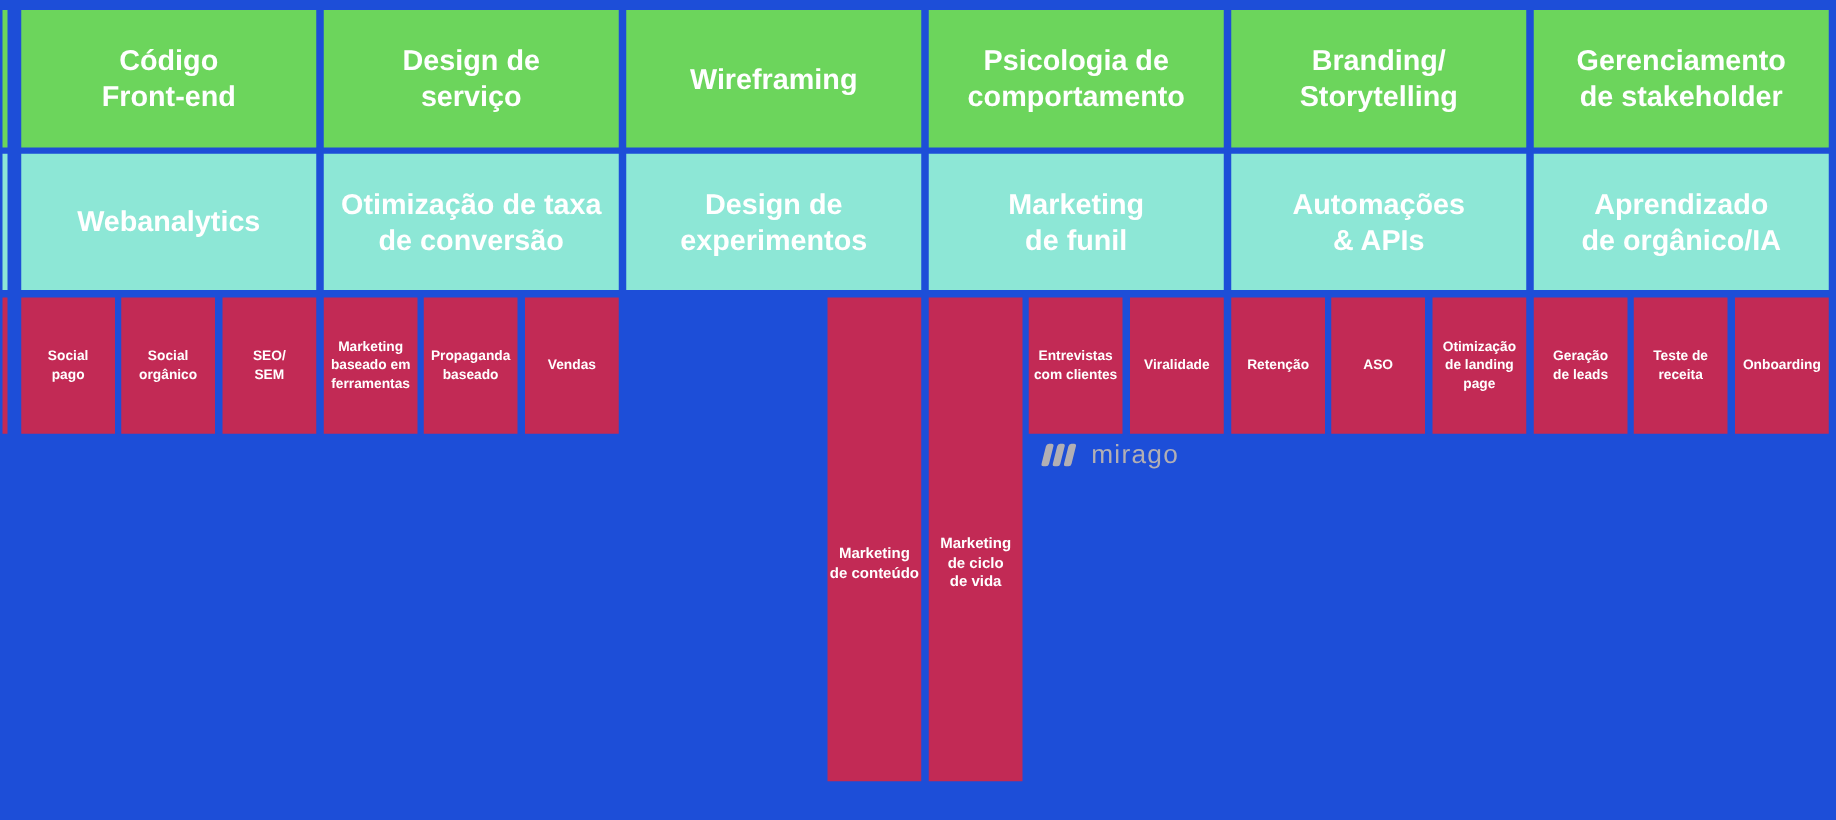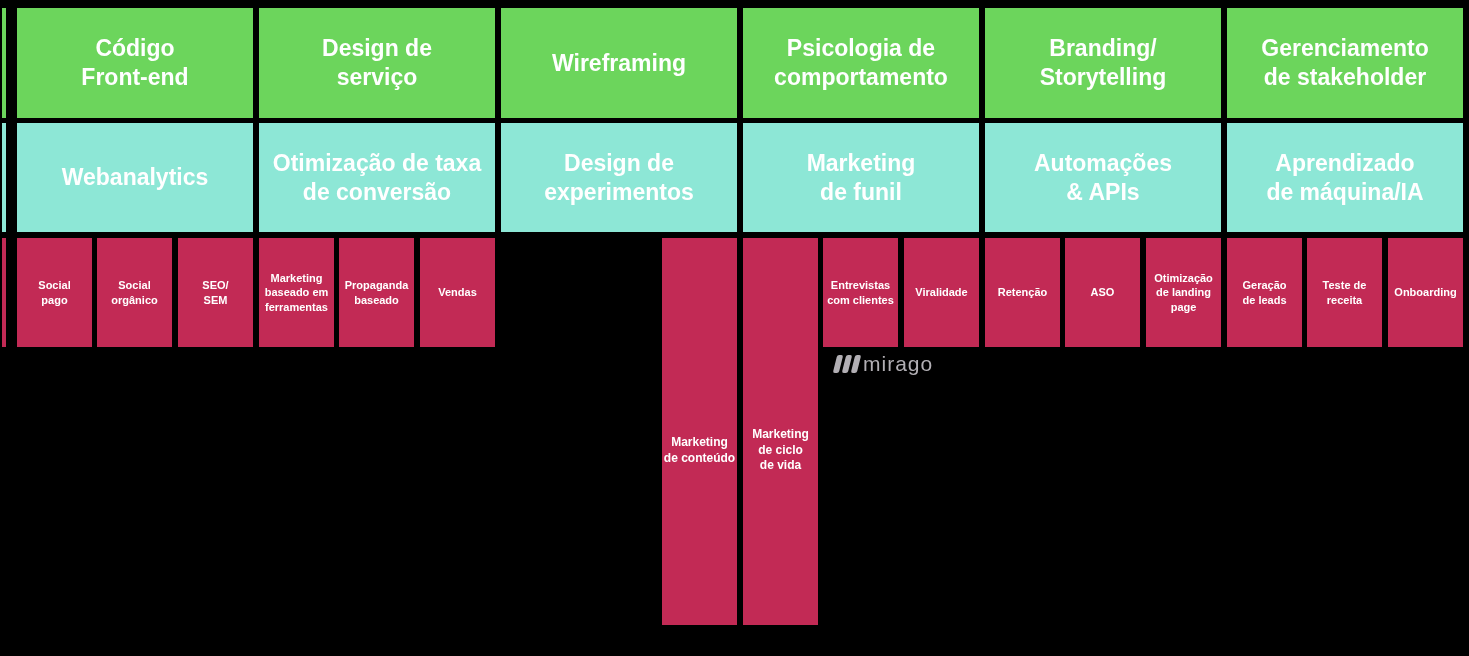--- a/index.html
+++ b/index.html
@@ -8,21 +8,21 @@
     --crimson: #c22a55;
     --txt: #ffffff;
     --logo-gray: #b2afb4;
   }
   * { margin: 0; padding: 0; box-sizing: border-box; }
   body { background: #ffffff; }
   .stage {
     position: relative;
     width: 1469px;
     height: 656px;
-    background: #000000;
+    background: #1d4ed8;
     overflow: hidden;
     font-family: "Liberation Sans", sans-serif;
     padding-left: 36px;
   }
   .col { position: absolute; top: 0; width: 236px; height: 100%; }
   .blk {
     position: absolute; left: 0; width: 100%;
     display: flex; align-items: center; justify-content: center;
     text-align: center; color: var(--txt); font-weight: bold;
     white-space: pre-line;
@@ -37,21 +37,21 @@
     font-size: 11px; line-height: 1.3; white-space: pre-line;
   }
   .c0 { left: 0; } .c1 { left: 80px; } .c2 { left: 161px; }
   .cell.tall { height: 387px; font-size: 12px; padding-top: 38px; }
   .sliver { position: absolute; left: 2px; width: 4px; }
   .sliver.s1 { top: 8px;   height: 110px; background: var(--green); }
   .sliver.s2 { top: 123px; height: 109px; background: var(--teal); }
   .sliver.s3 { top: 238px; height: 109px; background: var(--crimson); }
   .logo {
     position: absolute; left: 835px; top: 352px;
-    display: flex; align-items: center; gap: 4px;
+    display: flex; align-items: center; gap: 14px;
     color: var(--logo-gray);
   }
   .logo-bars { display: flex; gap: 3px; transform: skewX(-14deg); }
   .logo-bars i { display: block; width: 6px; height: 18px; background: var(--logo-gray); border-radius: 2px; }
   .logo-text { font-size: 21px; font-weight: normal; letter-spacing: 1px; }
 </style>
 </head>
 <body>
 
 <div class="stage">
@@ -115,21 +115,21 @@
     <div class="cell c2"><span>Otimização
 de landing
 page</span></div>
     <div class="cell c1"><span>ASO</span></div>
   </div>
 
   <div class="col" style="left:1227px">
     <div class="blk row1"><span>Gerenciamento
 de stakeholder</span></div>
     <div class="blk row2"><span>Aprendizado
-de máquina/IA</span></div>
+de orgânico/IA</span></div>
     <div class="cell c0"><span>Geração
 de leads</span></div>
     <div class="cell c1"><span>Teste de
 receita</span></div>
     <div class="cell c2"><span>Onboarding</span></div>
   </div>
 
   <div class="logo">
     <span class="logo-bars">
         <i></i>

